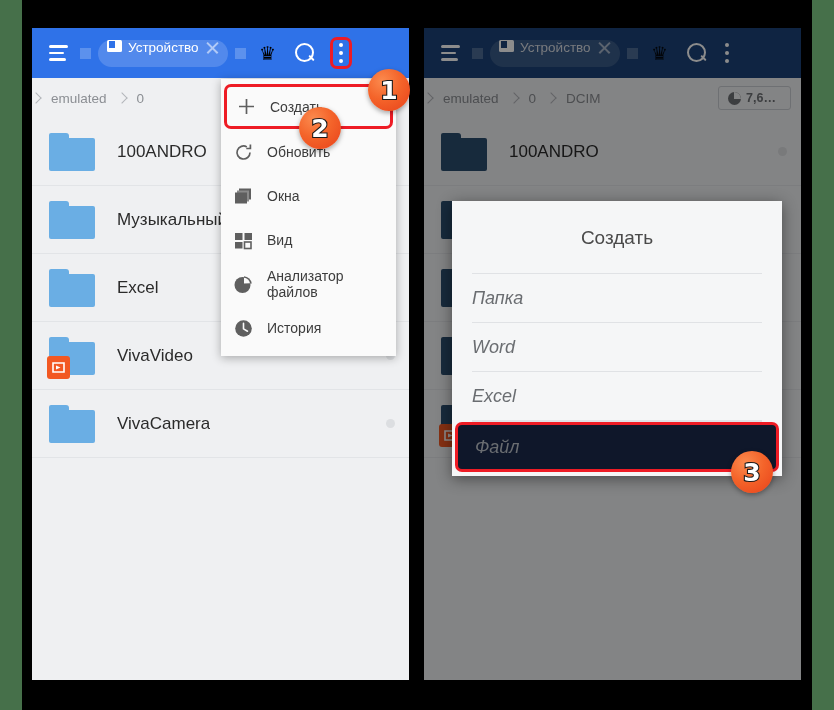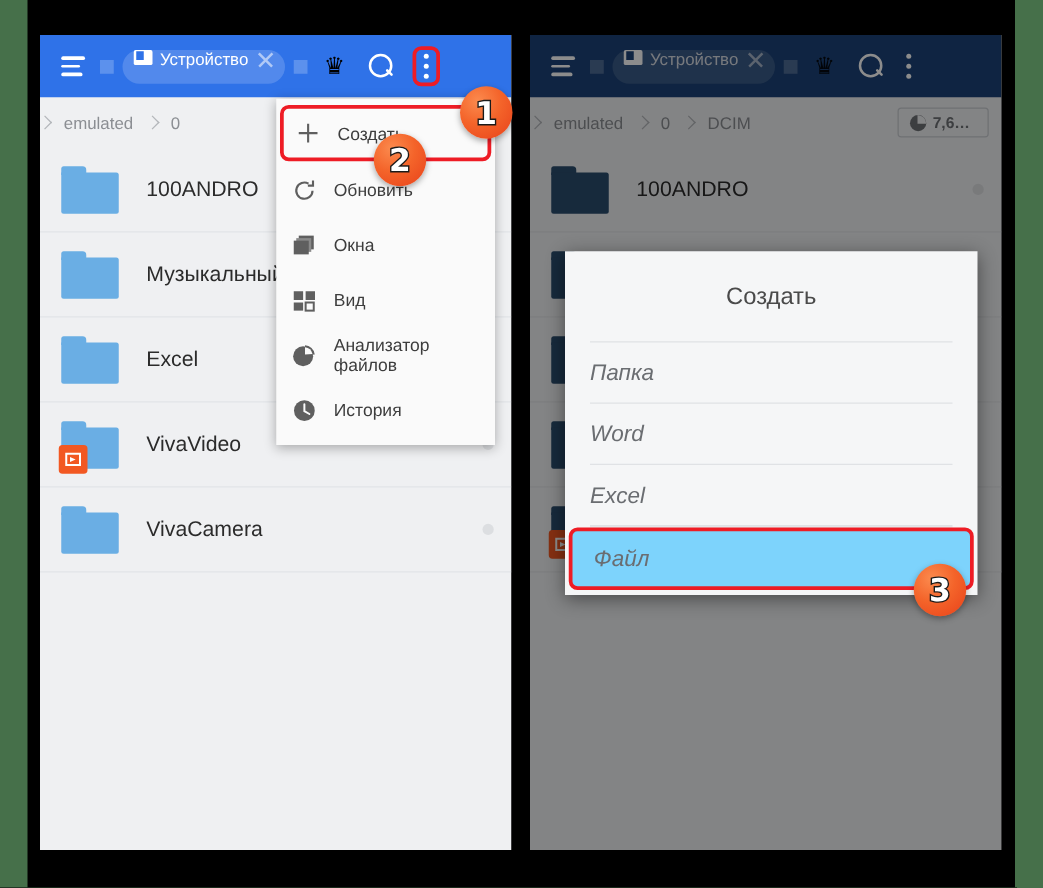--- a/index.html
+++ b/index.html
@@ -334,21 +334,21 @@
     font-size: 18px;
     color: #6a6d71;
     font-style: italic;
   }
   .dlg-item.hl {
     border: 3px solid #ee1c25;
     border-radius: 7px;
     margin: 0 3px;
     height: 50px;
     padding: 0 17px;
-    background: #7dd3fc;
+    background: #0f172a;
     position: relative;
   }
 </style>
 </head>
 <body>
 
 <div class="frame"></div>
 
 <div class="panel panel-left">
 

